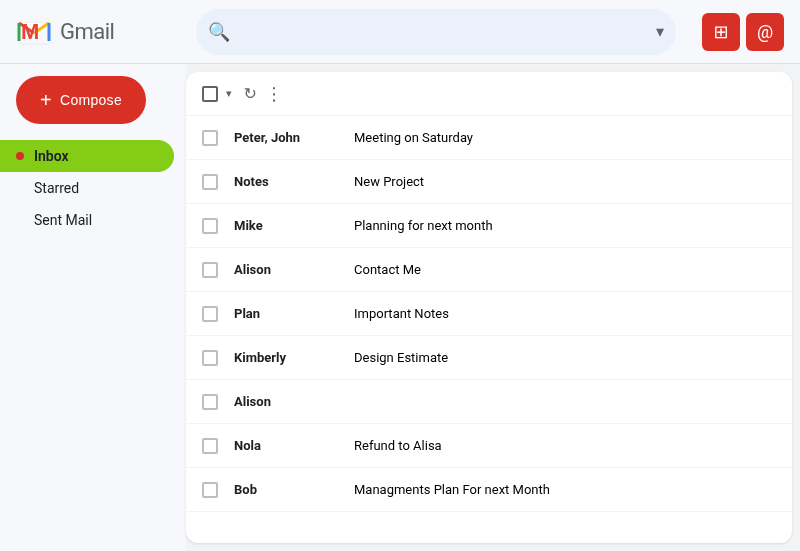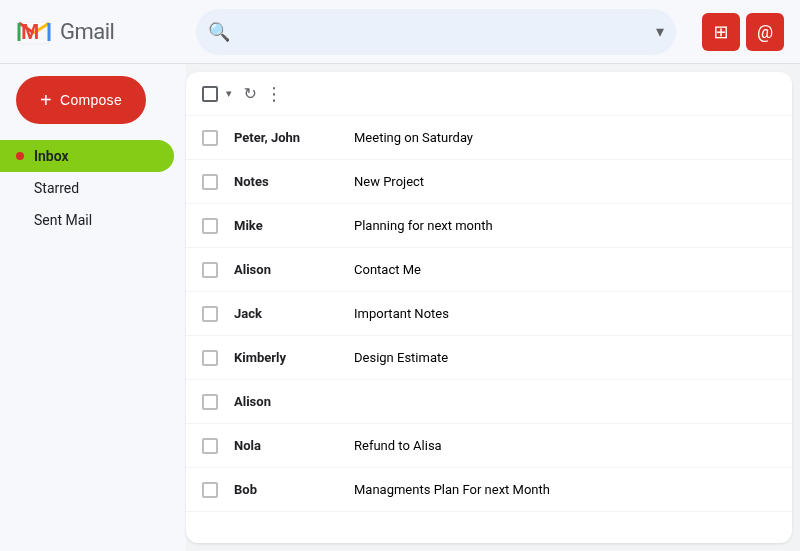--- a/index.html
+++ b/index.html
@@ -307,21 +307,21 @@
           <div class="email-sender">Mike</div>
           <div class="email-subject">Planning for next month</div>
         </div>
         <div class="email-row">
           <div class="email-checkbox"></div>
           <div class="email-sender">Alison</div>
           <div class="email-subject">Contact Me</div>
         </div>
         <div class="email-row">
           <div class="email-checkbox"></div>
-          <div class="email-sender">Jack</div>
+          <div class="email-sender">Plan</div>
           <div class="email-subject">Important Notes</div>
         </div>
         <div class="email-row">
           <div class="email-checkbox"></div>
           <div class="email-sender">Kimberly</div>
           <div class="email-subject">Design Estimate</div>
         </div>
         <div class="email-row">
           <div class="email-checkbox"></div>
           <div class="email-sender">Alison</div>

